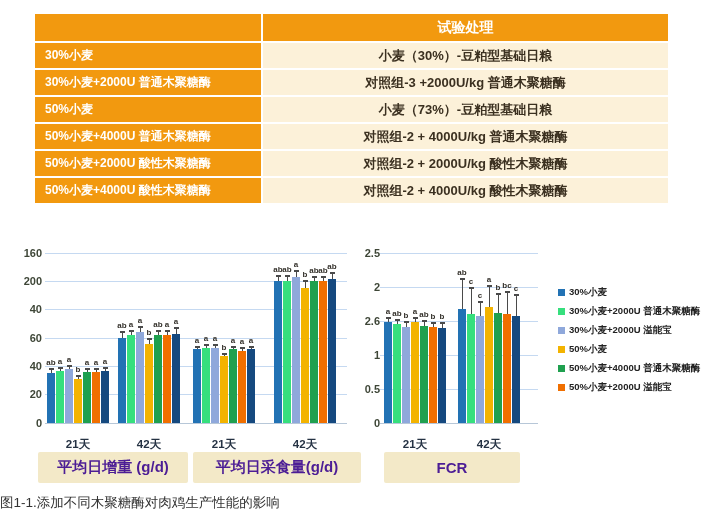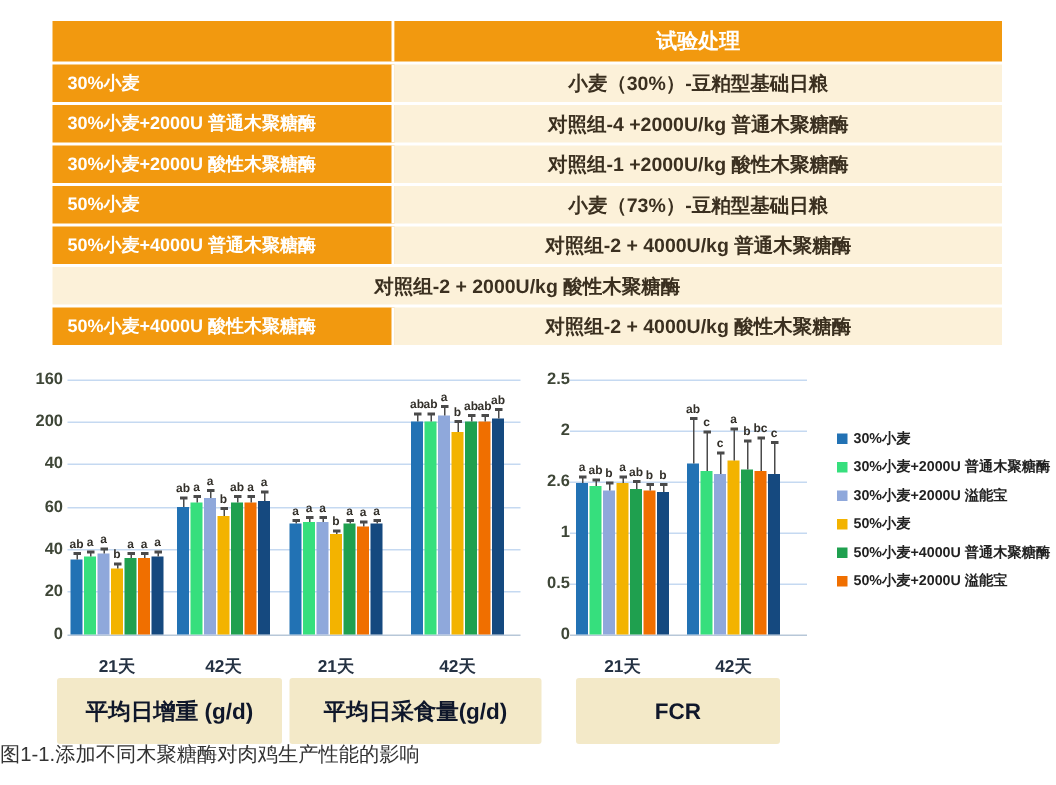--- a/index.html
+++ b/index.html
@@ -27,23 +27,23 @@
   .bargroup{position:absolute;bottom:0;height:100%;display:flex;
     align-items:flex-end;gap:1px;}
   .barwrap{position:relative;width:8px;}
   .bar{width:8px;}
   .errline{position:absolute;left:3.5px;width:1px;background:#4a4a4a;}
   .errcap{position:absolute;left:1.5px;width:5px;height:2px;background:#4a4a4a;}
   .siglet{position:absolute;left:50%;transform:translateX(-50%);
     font-size:8px;font-weight:bold;color:#33302a;white-space:nowrap;line-height:8px;}
   .xlab{position:absolute;font-size:11.5px;font-weight:bold;color:#253243;
     transform:translateX(-50%);white-space:nowrap;}
-  .axisbox{position:absolute;height:44px;background:#F3E9C8;
+  .axisbox{position:absolute;height:31px;background:#F3E9C8;
     display:flex;align-items:center;justify-content:center;
-    font-size:15px;font-weight:bold;color:#0f172a;border-radius:2px;white-space:nowrap;}
+    font-size:15px;font-weight:bold;color:#4c1d95;border-radius:2px;white-space:nowrap;}
   
   .legend{position:absolute;left:558px;top:286px;display:flex;
     flex-direction:column;gap:6px;}
   .legitem{display:flex;align-items:center;gap:4px;}
   .legswatch{width:7px;height:7px;flex:0 0 7px;}
   .leglabel{font-size:9.5px;font-weight:bold;color:#222222;white-space:nowrap;}
   
   .caption{position:absolute;left:0;top:494px;width:704px;
     font-size:13.5px;color:#333333;}
 </style>
@@ -54,35 +54,32 @@
   <div class="trow thead">
     <div class="tcell-l"></div>
     <div class="tcell-r">试验处理</div>
   </div>
   <div class="trow">
     <div class="tcell-l">30%小麦</div>
     <div class="tcell-r">小麦（30%）-豆粕型基础日粮</div>
   </div>
   <div class="trow">
     <div class="tcell-l">30%小麦+2000U 普通木聚糖酶</div>
-    <div class="tcell-r">对照组-4 +2000U/kg 普通木聚糖酶</div>
-  </div>
-  <div class="trow">
-    <div class="tcell-l">30%小麦+2000U 酸性木聚糖酶</div>
-    <div class="tcell-r">对照组-1 +2000U/kg 酸性木聚糖酶</div>
+    <div class="tcell-r">对照组-3 +2000U/kg 普通木聚糖酶</div>
   </div>
   <div class="trow">
     <div class="tcell-l">50%小麦</div>
     <div class="tcell-r">小麦（73%）-豆粕型基础日粮</div>
   </div>
   <div class="trow">
     <div class="tcell-l">50%小麦+4000U 普通木聚糖酶</div>
     <div class="tcell-r">对照组-2 + 4000U/kg 普通木聚糖酶</div>
   </div>
   <div class="trow">
+    <div class="tcell-l">50%小麦+2000U 酸性木聚糖酶</div>
     <div class="tcell-r">对照组-2 + 2000U/kg 酸性木聚糖酶</div>
   </div>
   <div class="trow">
     <div class="tcell-l">50%小麦+4000U 酸性木聚糖酶</div>
     <div class="tcell-r">对照组-2 + 4000U/kg 酸性木聚糖酶</div>
   </div>
 </div>
 
 <div id="chart-area">
     <div class="ylab" style="left: 14px; top: 417.5px; position: absolute;">0</div>

